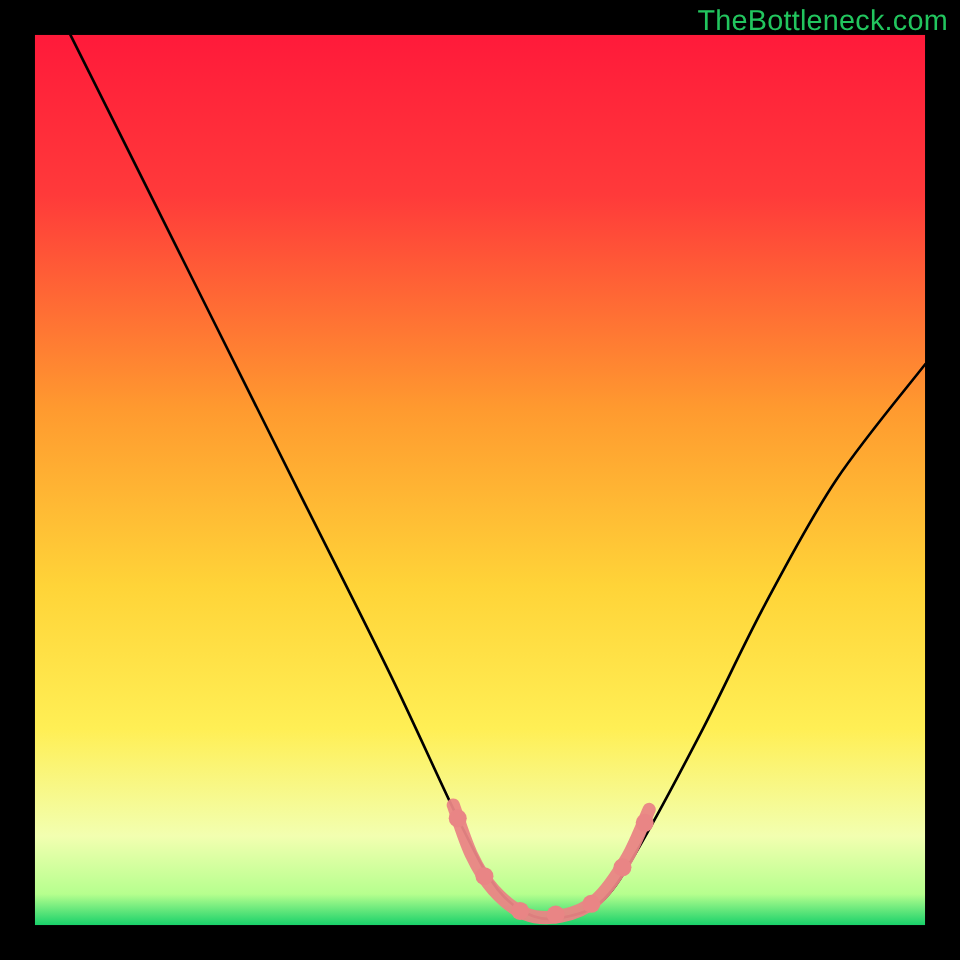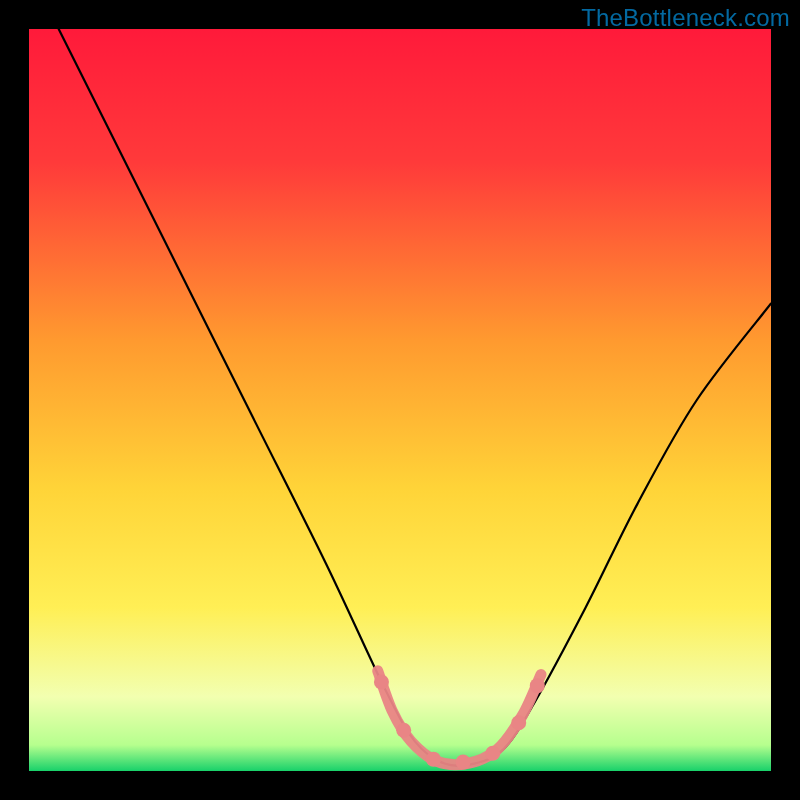--- a/index.html
+++ b/index.html
@@ -14,21 +14,21 @@
   .frame {
     position: relative;
     width: 800px;
     height: 800px;
     background: #000;
   }
   .watermark {
     position: absolute;
     top: 4px;
     right: 10px;
-    color: #0369a1;
+    color: #22c55e;
     font-size: 24px;
     font-weight: 500;
     letter-spacing: 0.2px;
     z-index: 5;
     user-select: none;
   }
   .plot-wrap {
     position: absolute;
     left: 29px;
     top: 29px;

